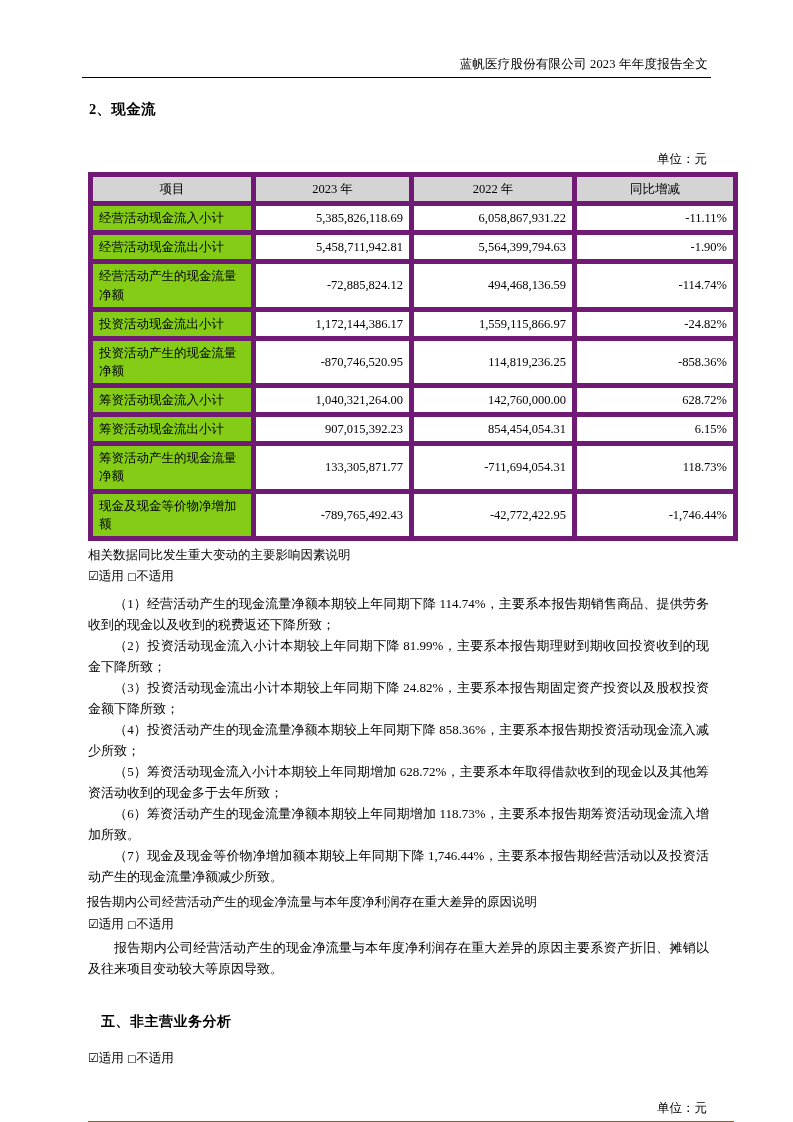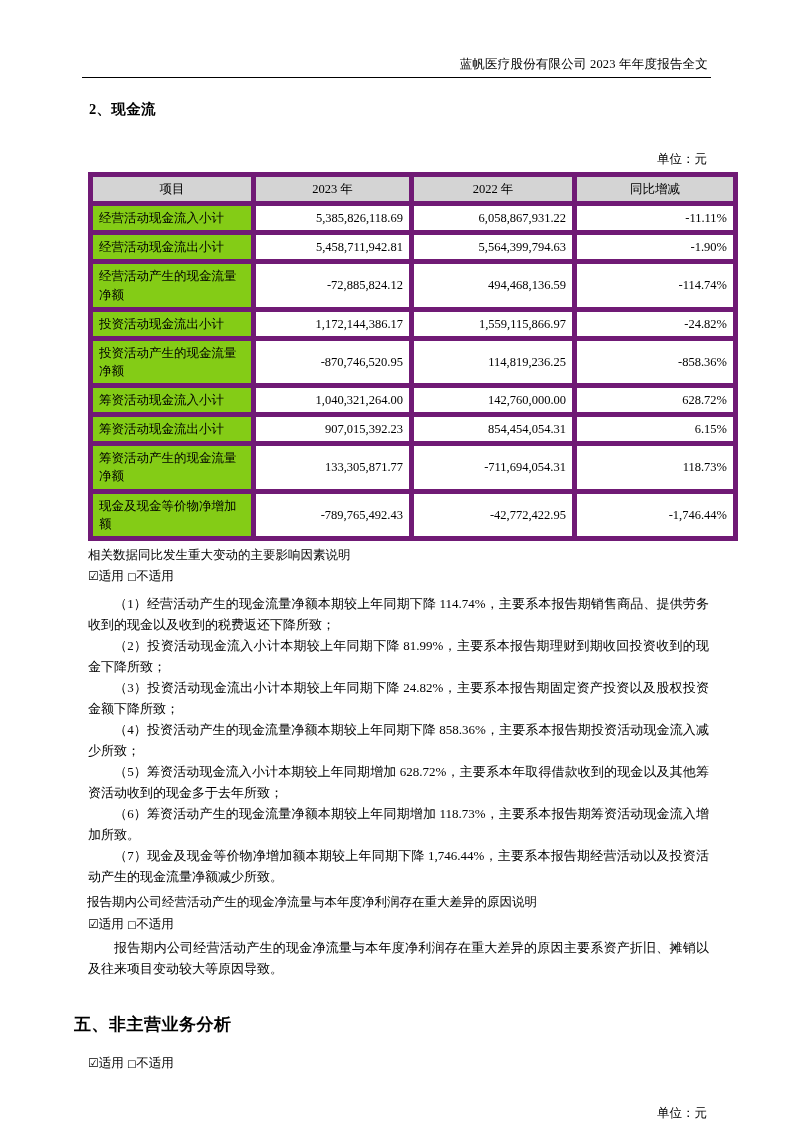--- a/index.html
+++ b/index.html
@@ -41,23 +41,23 @@
 
   
   h3.sub-title {
     font-size: 14.5px;
     font-weight: bold;
     margin: 22px 0 0 17px;
     font-family: "Liberation Serif", "DejaVu Serif", serif;
     letter-spacing: 0.3px;
   }
   h2.section-title {
-    font-size: 17px;
+    font-size: 14px;
     font-weight: bold;
-    margin: 34px 0 0 2px;
+    margin: 34px 0 0 29px;
     font-family: "Liberation Serif", "DejaVu Serif", serif;
     letter-spacing: 0.5px;
   }
 
   
   .unit-label {
     text-align: right;
     font-size: 12.5px;
     margin-top: 32px;
     padding-right: 14px;

